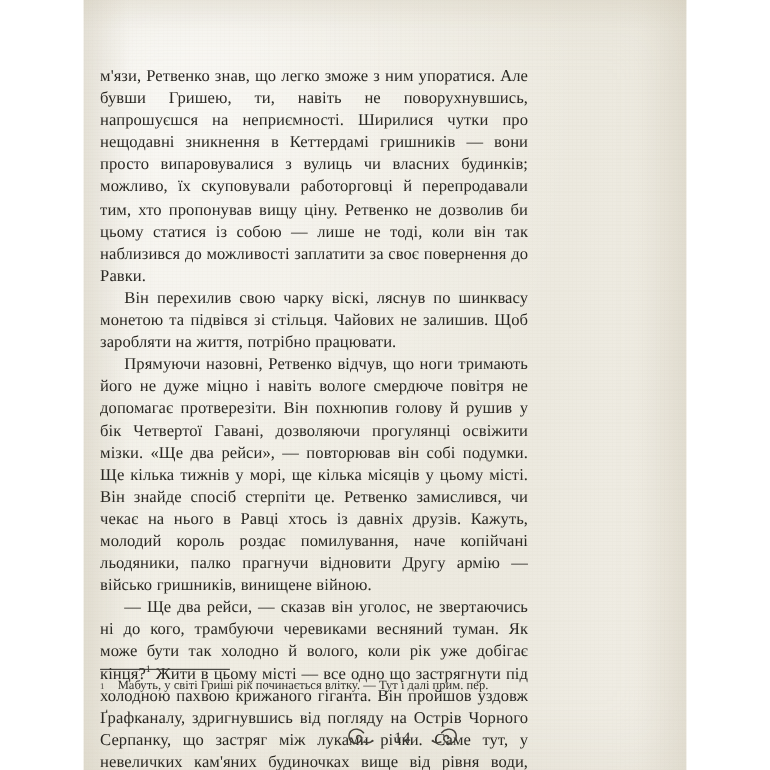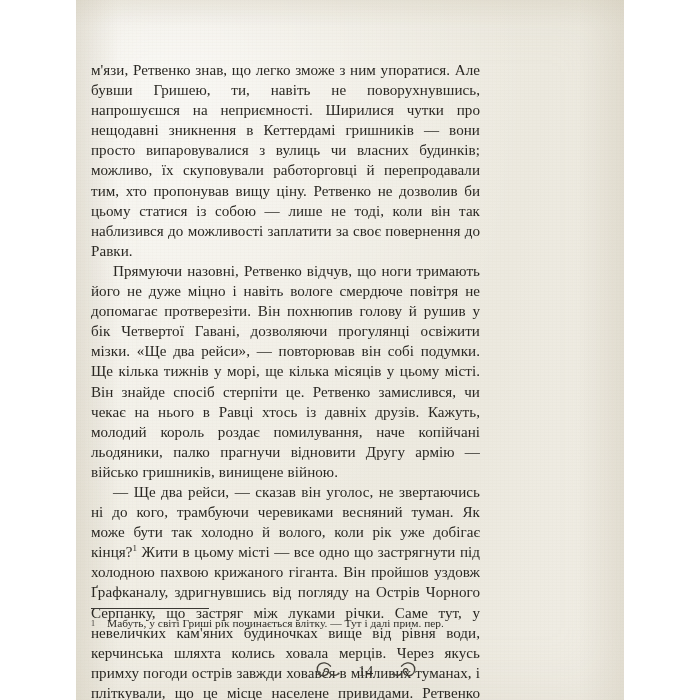--- a/index.html
+++ b/index.html
@@ -169,20 +169,21 @@
 
   <div class="paper">
     <div class="grain"></div>
     <div class="edge-shade-top"></div>
     <div class="edge-shade-left"></div>
     <div class="edge-shade-right"></div>
   </div>
 
   <div class="text-block">
     <p class="body-par first">м'язи, Ретвенко знав, що легко зможе з ним упоратися. Але бувши Гришею, ти, навіть не поворухнувшись, напрошуєшся на неприємності. Ширилися чутки про нещодавні зникнення в Кеттердамі гришників — вони просто випаровувалися з вулиць чи власних будинків; можливо, їх скуповували работорговці й перепродавали тим, хто пропонував вищу ціну. Ретвенко не дозволив би цьому статися із собою — лише не тоді, коли він так наблизився до можливості заплатити за своє повернення до Равки.</p>
+    <p class="body-par">Він перехилив свою чарку віскі, ляснув по шинквасу монетою та підвівся зі стільця. Чайових не залишив. Щоб заробляти на життя, потрібно працювати.</p>
     <p class="body-par">Прямуючи назовні, Ретвенко відчув, що ноги тримають його не дуже міцно і навіть вологе смердюче повітря не допомагає протверезіти. Він похнюпив голову й рушив у бік Четвертої Гавані, дозволяючи прогулянці освіжити мізки. «Ще два рейси», — повторював він собі подумки. Ще кілька тижнів у морі, ще кілька місяців у цьому місті. Він знайде спосіб стерпіти це. Ретвенко замислився, чи чекає на нього в Равці хтось із давніх друзів. Кажуть, молодий король роздає помилування, наче копійчані льодяники, палко прагнучи відновити Другу армію — військо гришників, винищене війною.</p>
     <p class="body-par"><span>— Ще два рейси, — сказав він уголос, не звертаючись ні до кого, трамбуючи черевиками весняний туман. Як може бути так холодно й волого, коли рік уже добігає кінця?</span><sup class="fn-ref">1</sup><span> Жити в цьому місті — все одно що застрягнути під холодною пахвою крижаного гіганта. Він пройшов уздовж Ґрафканалу, здригнувшись від погляду на Острів Чорного Серпанку, що застряг між луками річки. Саме тут, у невеличких кам'яних будиночках вище від рівня води, керчинська шляхта колись ховала мерців. Через якусь примху погоди острів завжди ховався в мінливих туманах, і пліткували, що це місце населене привидами. Ретвенко пришвидшив крок. Він не був забобонним, — коли володієш такою силою, як у нього, немає</span></p>
   </div>
 
   <div class="footnote-zone">
     <div class="footnote-rule"></div>
     <div class="footnote-row">
       <div class="footnote-marker">1</div>
       <div class="footnote-text">Мабуть, у світі Гриші рік починається влітку. — Тут і далі прим. пер.</div>
     </div>

